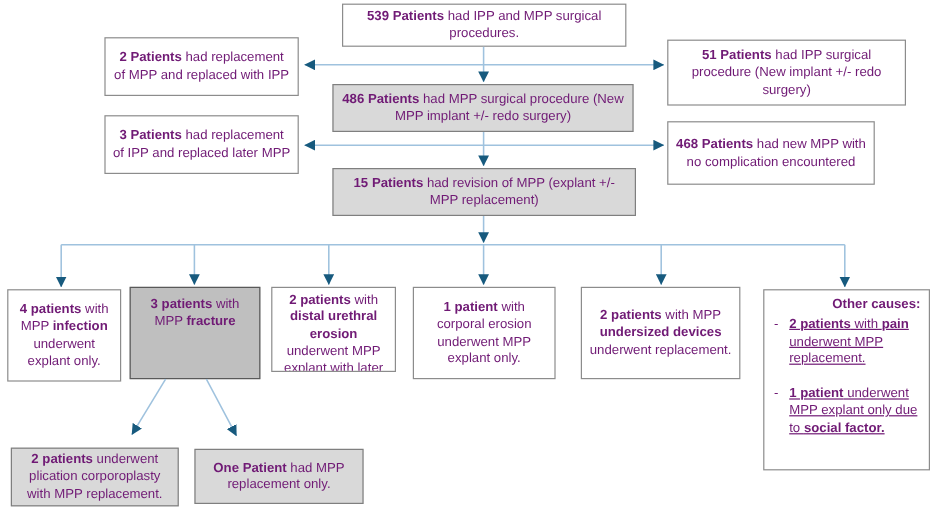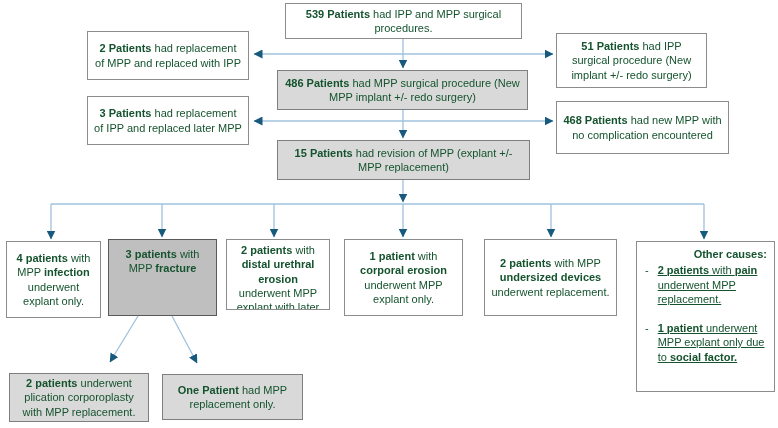--- a/index.html
+++ b/index.html
@@ -1,18 +1,18 @@
 <!DOCTYPE html>
 <html><head>
 <meta charset="utf-8">
 <style>
   html,body { margin:0; padding:0; background:#ffffff; }
   .stage {
     position:relative; width:778px; height:428px; background:#ffffff;
-    font-family:"Liberation Sans", sans-serif; color:#14532d; overflow:hidden;border-radius:24px;
+    font-family:"Liberation Sans", sans-serif; color:#701a75; overflow:hidden;border-radius:24px;
   }
   .arrows { position:absolute; left:0; top:0; width:778px; height:428px; pointer-events:none; z-index:5; }
   .box {
     position:absolute; box-sizing:border-box; background:#ffffff;
     border:1px solid #8c8c8c; display:flex; align-items:center; justify-content:center;
     text-align:center; font-size:11px; line-height:1.3; padding:2px 6px; z-index:2;
   }
   .gray   { background:#d9d9d9; border-color:#7f7f7f; }
   .darker { background:#bfbfbf; border-color:#595959; }
   .top-align { align-items:flex-start; }
@@ -62,21 +62,21 @@
   </svg>
 
   <div class="box" style="left:285px; top:3px; width:237px; height:36px;">
     <span><span style="font-weight: bold;">539 Patients</span><span> had IPP and MPP surgical procedures.</span></span>
   </div>
 
   <div class="box" style="left:87px; top:31px; width:162px; height:49px;">
     <span><span style="font-weight: bold;">2 Patients</span><span> had replacement of MPP and replaced with IPP</span></span>
   </div>
 
-  <div class="box" style="left:556px; top:33px; width:151px; height:55px;">
+  <div class="box" style="left:556px; top:33px; width:199px; height:55px;">
     <span><span style="font-weight: bold;">51 Patients</span><span> had IPP surgical procedure (New implant +/- redo surgery)</span></span>
   </div>
 
   <div class="box gray" style="left:277px; top:70px; width:251px; height:40px;">
     <span><span style="font-weight: bold;">486 Patients</span><span> had MPP surgical procedure (New MPP implant +/- redo surgery)</span></span>
   </div>
 
   <div class="box" style="left:87px; top:96px; width:162px; height:49px;">
     <span><span style="font-weight: bold;">3 Patients</span><span> had replacement of IPP and replaced later MPP</span></span>
   </div>
@@ -95,21 +95,21 @@
 
   <div class="box darker top-align" style="left:108px; top:239px; width:109px; height:77px; padding-top:7px;">
     <span><span style="font-weight: bold;">3 patients</span><span> with MPP </span><span style="font-weight: bold;">fracture</span></span>
   </div>
 
   <div class="box top-align clip" style="left:226px; top:239px; width:104px; height:71px; padding:3px 4px;">
     <span><span style="font-weight: bold;">2 patients</span><span> with </span><span style="font-weight: bold;">distal urethral erosion</span><span> underwent MPP explant with later</span></span>
   </div>
 
   <div class="box" style="left:344px; top:239px; width:119px; height:77px;">
-    <span><span style="font-weight: bold;">1 patient</span><span> with </span><span style="font-weight: bold; text-align: center;">corporal erosion</span><span> underwent MPP explant only.</span></span>
+    <span><span style="font-weight: bold;">1 patient</span><span> with </span><span style="font-weight: normal; text-align: center;">corporal erosion</span><span> underwent MPP explant only.</span></span>
   </div>
 
   <div class="box" style="left:484px; top:239px; width:133px; height:77px;">
     <span><span style="font-weight: bold;">2 patients</span><span> with MPP </span><span style="font-weight: bold;">undersized devices</span><span> underwent replacement.</span></span>
   </div>
 
   <div class="box other-box" style="left:636px; top:241px; width:139px; height:151px;">
     <div class="other-title">Other causes:</div>
     <div class="other-item">
       <span class="dash">-</span>

